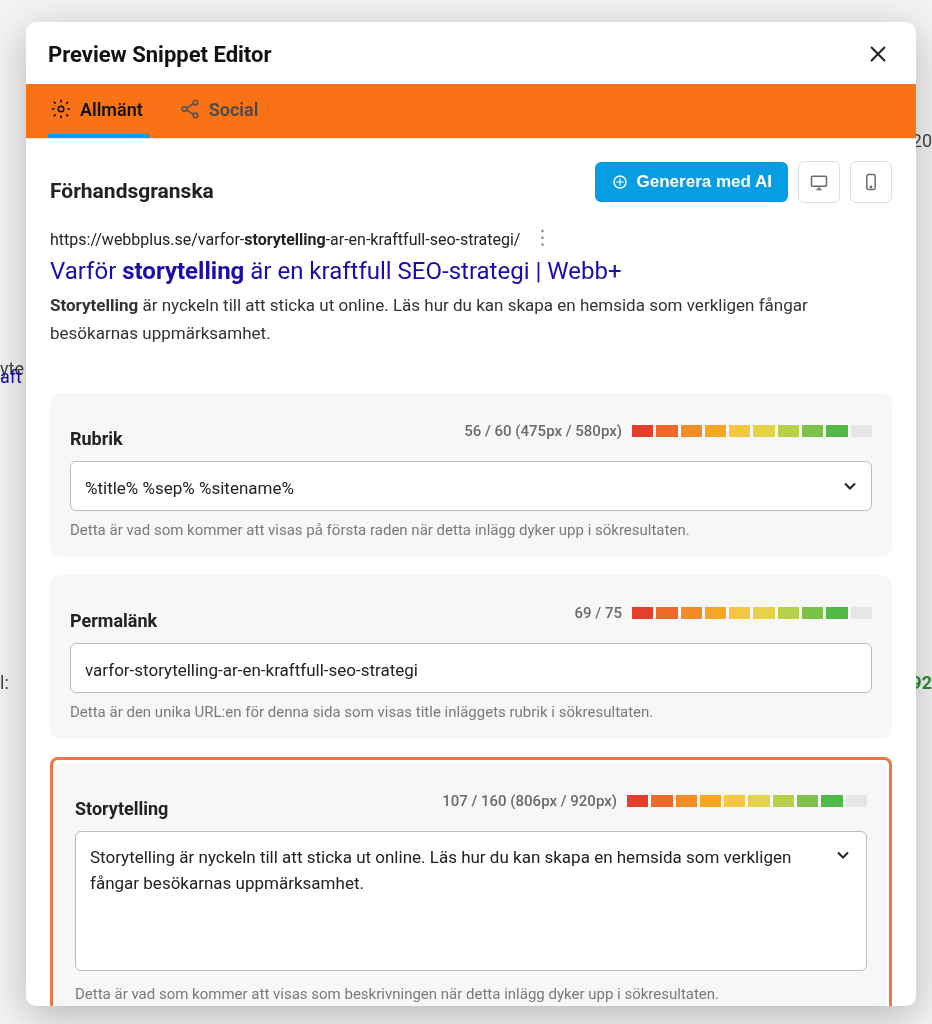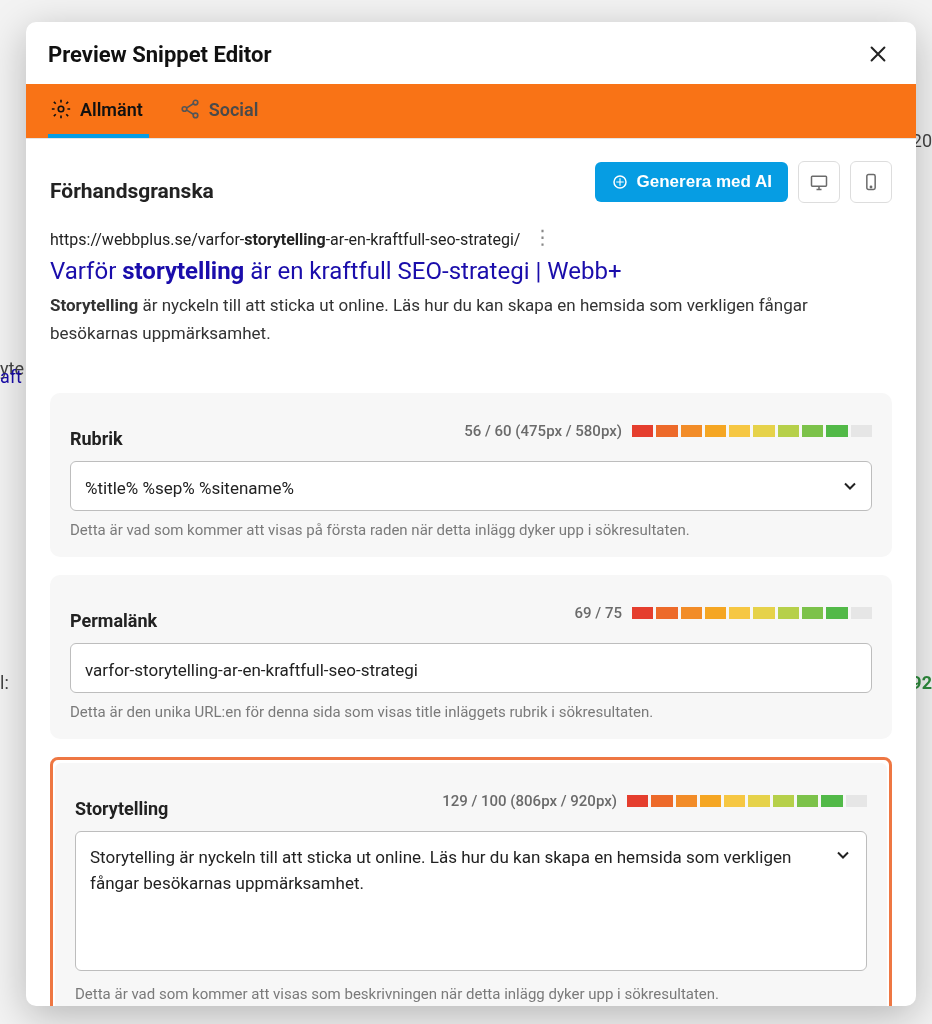--- a/index.html
+++ b/index.html
@@ -370,21 +370,21 @@
         <input class="text-input" style="padding-right: 14px;" value="varfor-storytelling-ar-en-kraftfull-seo-strategi">
       </div>
       <div class="help-text">Detta är den unika URL:en för denna sida som visas title inläggets rubrik i sökresultaten.</div>
     </div>
 
     <div class="highlight-box">
       <div class="section">
         <div class="section-head">
           <div class="section-label">Storytelling</div>
           <div class="section-meta">
-            <span>129 / 100 (806px / 920px)</span>
+            <span>107 / 160 (806px / 920px)</span>
             <div class="gradient-bar">
               <span style="background:#e53e2e"></span>
                 <span style="background:#ed6a2a"></span>
                 <span style="background:#f28c28"></span>
                 <span style="background:#f5a623"></span>
                 <span style="background:#f6c743"></span>
                 <span style="background:#e6d24a"></span>
                 <span style="background:#b6d04a"></span>
                 <span style="background:#7cc24a"></span>
                 <span style="background:#52b948"></span>

